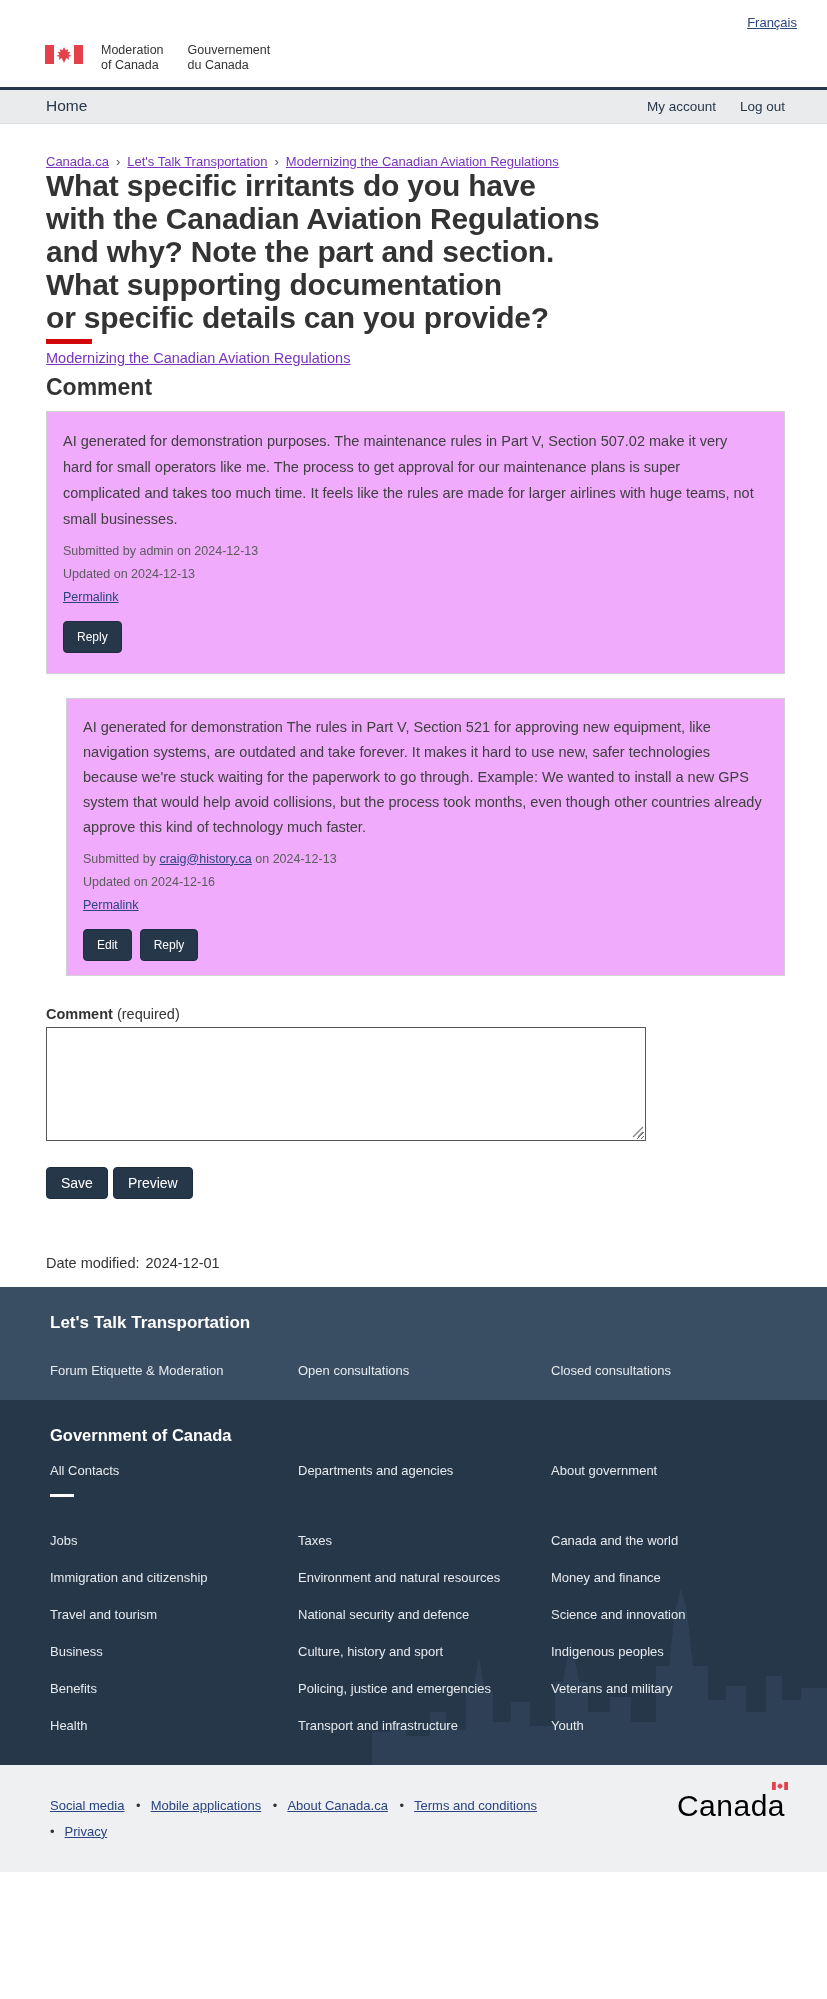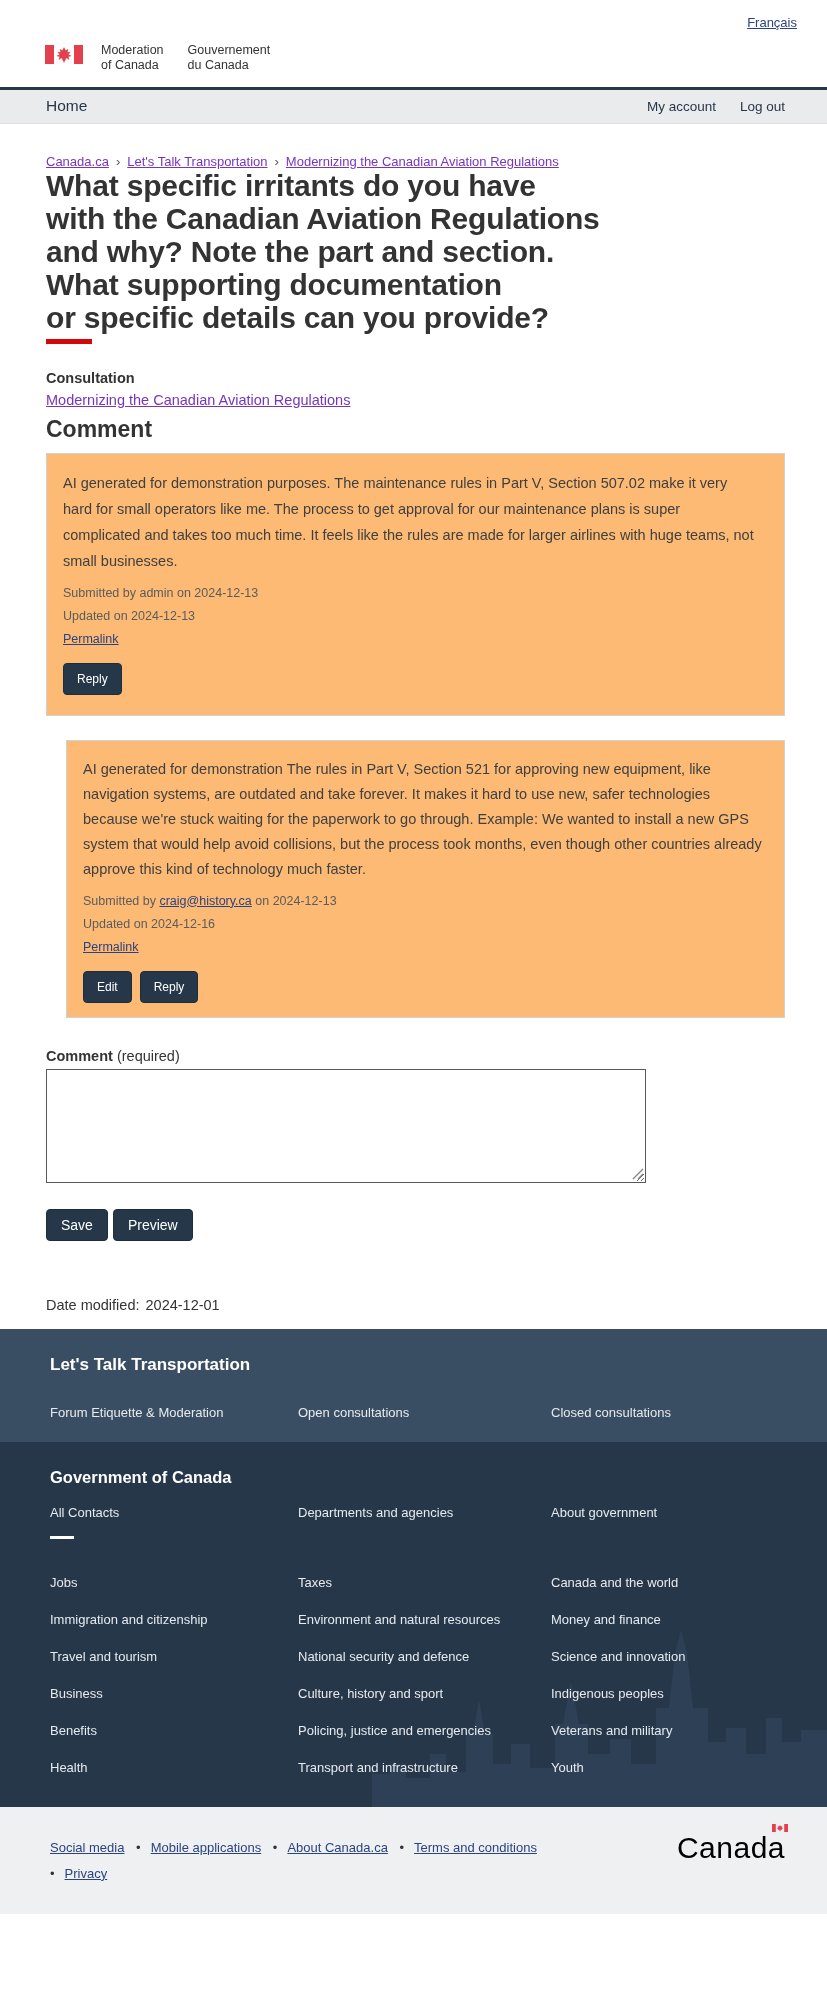--- a/index.html
+++ b/index.html
@@ -42,21 +42,21 @@
     font-size:30px; line-height:33px; font-weight:bold;
     color:#333; white-space:pre-line; letter-spacing:-0.2px;
   }
   .title-underline { width:46px; height:5px; background:#d3080c; margin-top:5px; }
   .consultation-label { margin-top:26px; font-weight:bold; font-size:14.5px; }
   .consultation-link { display:inline-block; margin-top:6px; font-size:14.5px; color:#7834bc; }
   h2.comments-heading { margin-top:8px; font-size:23px; font-weight:bold; color:#333; }
 
   
   .comment-box {
-    border:1px solid #cfd1d5; background:#fdba74;
+    border:1px solid #cfd1d5; background:#f0abfc;
     padding:16px 16px 20px 16px; margin-top:10px;
   }
   .comment-box.nested { margin-left:20px; margin-top:24px; padding-bottom:14px; }
   .comment-body { font-size:14.5px; line-height:26px; color:#404040; max-width:695px; }
   .comment-box.nested .comment-body { line-height:25px; }
   .comment-meta { font-size:12.5px; color:#5c5c5c; margin-top:12px; }
   .comment-meta + .comment-meta { margin-top:9px; }
   .comment-meta a { color:#2b4380; }
   .permalink { display:inline-block; margin-top:9px; font-size:12.5px; color:#2b4380; }
   .comment-actions { margin-top:17px; display:flex; gap:8px; }
@@ -144,21 +144,20 @@
 
   
   <h1 class="page-title">What specific irritants do you have
 with the Canadian Aviation Regulations
 and why? Note the part and section.
 What supporting documentation
 or specific details can you provide?</h1>
   <div class="title-underline"></div>
 
   
-  <div class="consultation-label">Consultation</div>
   <a href="#" class="consultation-link">Modernizing the Canadian Aviation Regulations</a>
   <h2 class="comments-heading">Comment</h2>
 
   
   <article class="comment-box">
     <p class="comment-body">AI generated for demonstration purposes. The maintenance rules in Part V, Section 507.02 make it very hard for small operators like me. The process to get approval for our maintenance plans is super complicated and takes too much time. It feels like the rules are made for larger airlines with huge teams, not small businesses.</p>
     <div class="comment-meta"><span>Submitted by </span><span>admin</span><span> on 2024-12-13</span></div>
     <div class="comment-meta">Updated on 2024-12-13</div>
     <div><a href="#" class="permalink">Permalink</a></div>
     <div class="comment-actions">

